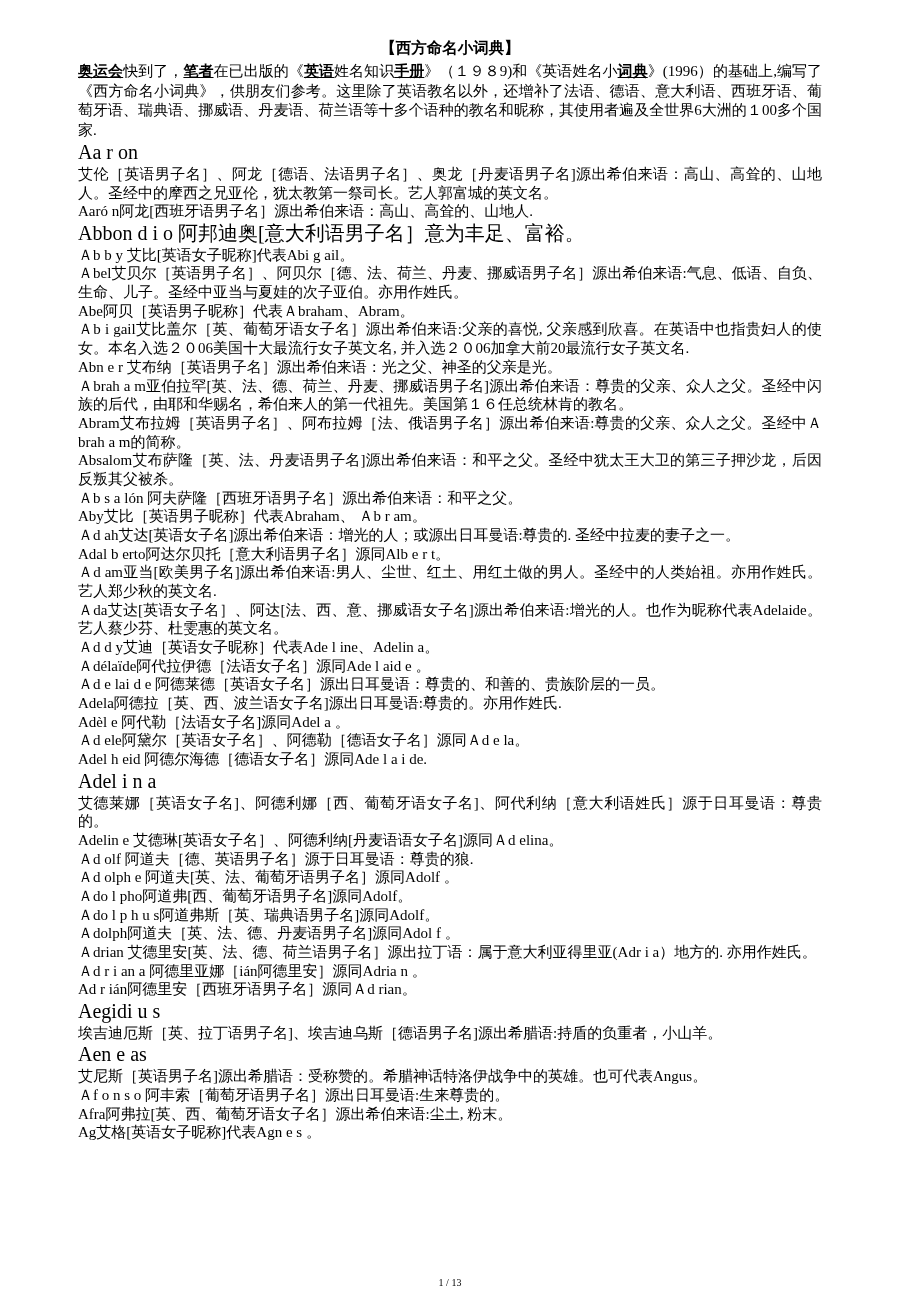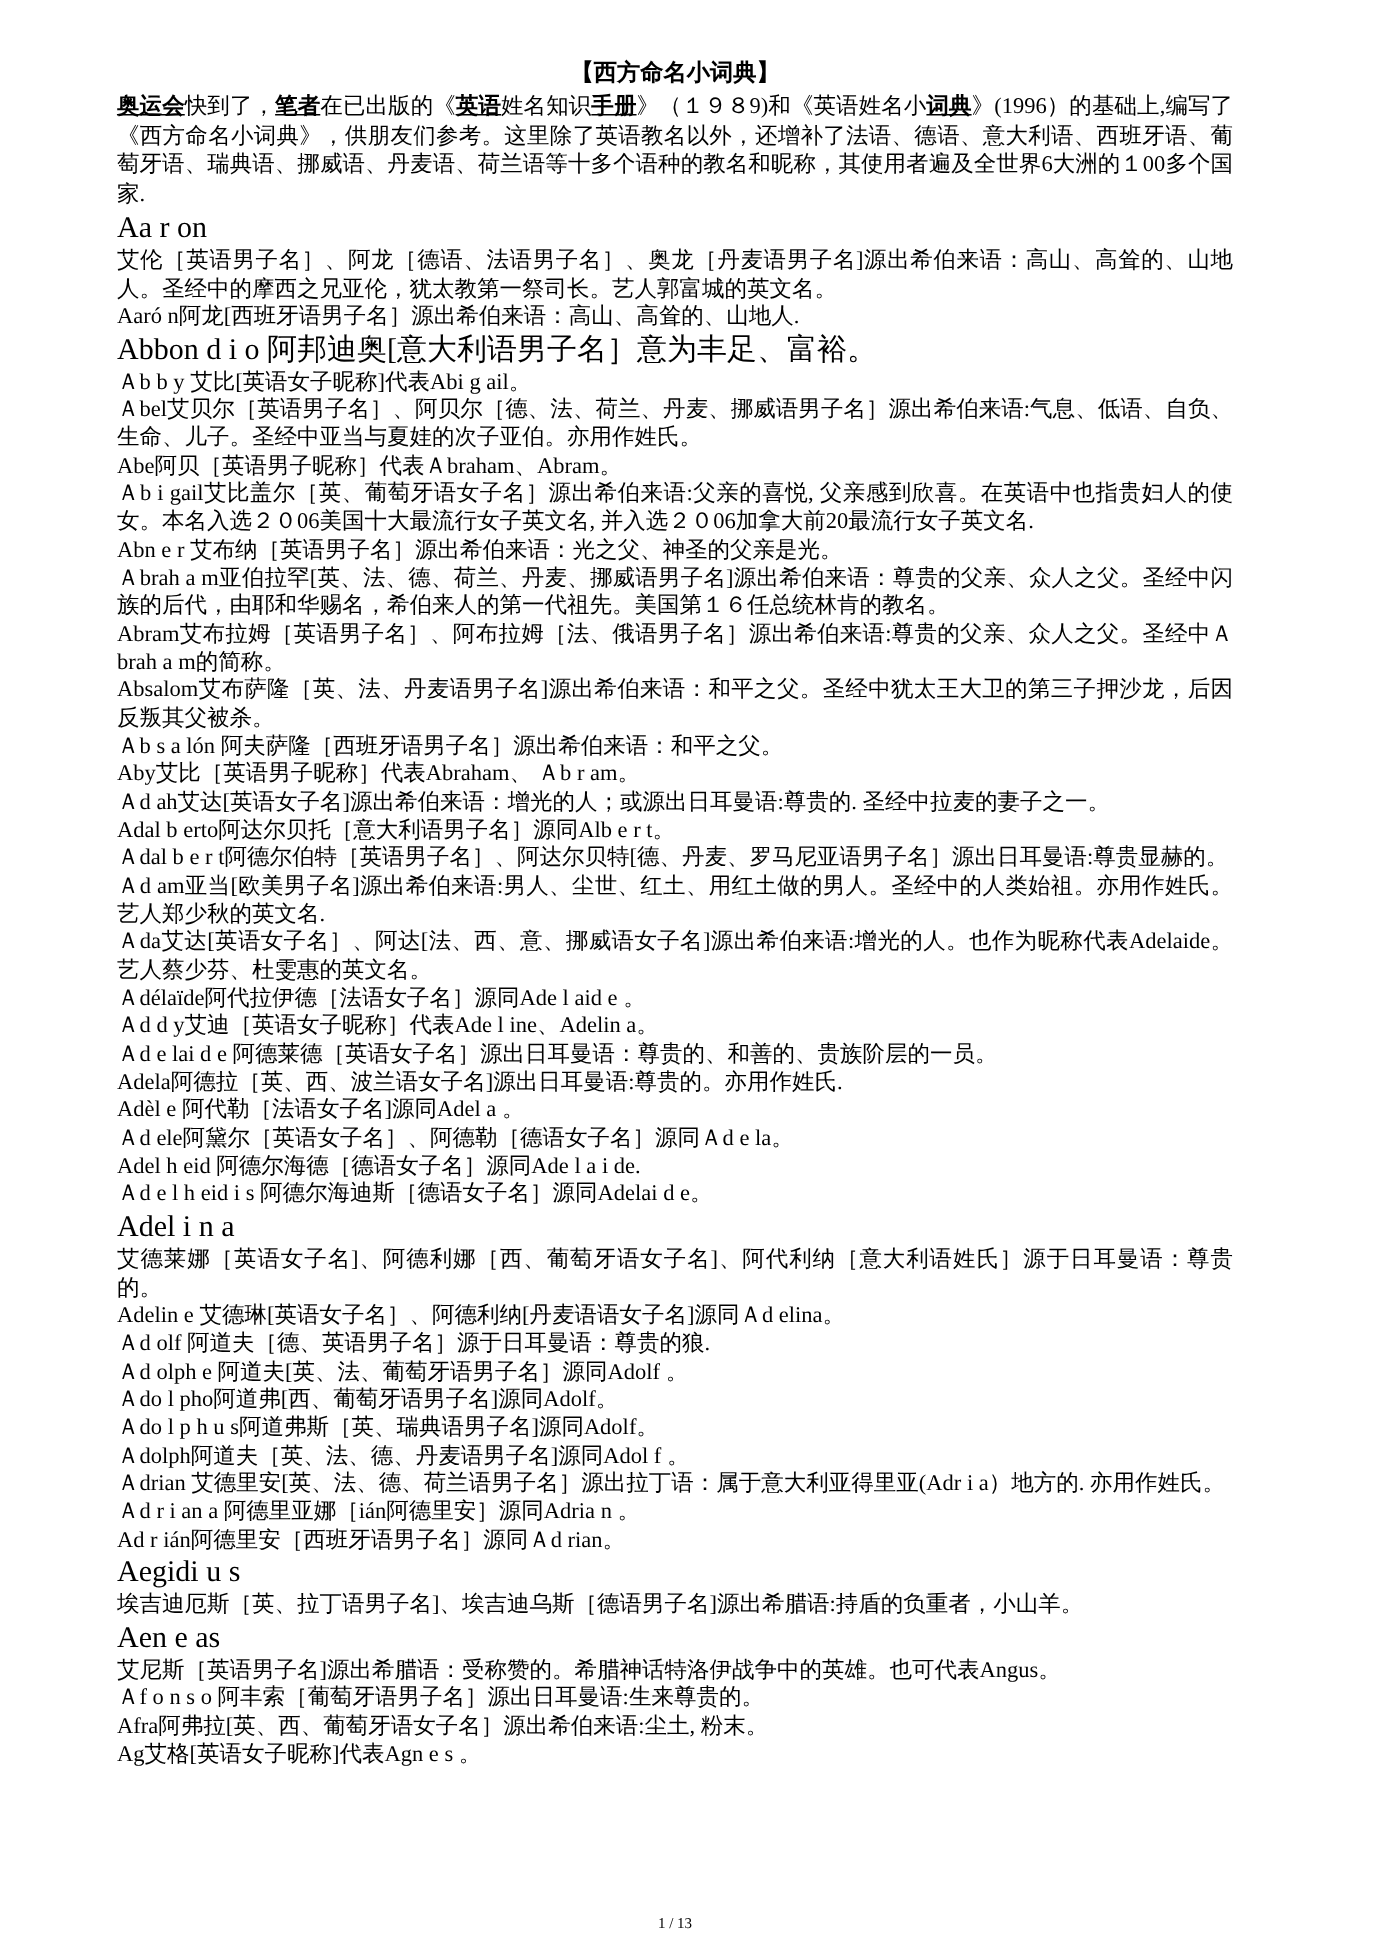--- a/index.html
+++ b/index.html
@@ -78,31 +78,29 @@
       <p class="entry">Abe阿贝［英语男子昵称］代表Ａbraham、Abram。</p>
       <p class="entry">Ａb i gail艾比盖尔［英、葡萄牙语女子名］源出希伯来语:父亲的喜悦, 父亲感到欣喜。在英语中也指贵妇人的使女。本名入选２０06美国十大最流行女子英文名, 并入选２０06加拿大前20最流行女子英文名.</p>
       <p class="entry">Abn e r 艾布纳［英语男子名］源出希伯来语：光之父、神圣的父亲是光。</p>
       <p class="entry">Ａbrah a m亚伯拉罕[英、法、德、荷兰、丹麦、挪威语男子名]源出希伯来语：尊贵的父亲、众人之父。圣经中闪族的后代，由耶和华赐名，希伯来人的第一代祖先。美国第１６任总统林肯的教名。</p>
       <p class="entry">Abram艾布拉姆［英语男子名］、阿布拉姆［法、俄语男子名］源出希伯来语:尊贵的父亲、众人之父。圣经中Ａbrah a m的简称。</p>
       <p class="entry">Absalom艾布萨隆［英、法、丹麦语男子名]源出希伯来语：和平之父。圣经中犹太王大卫的第三子押沙龙，后因反叛其父被杀。</p>
       <p class="entry">Ａb s a lón 阿夫萨隆［西班牙语男子名］源出希伯来语：和平之父。</p>
       <p class="entry">Aby艾比［英语男子昵称］代表Abraham、 Ａb r am。</p>
       <p class="entry">Ａd ah艾达[英语女子名]源出希伯来语：增光的人；或源出日耳曼语:尊贵的. 圣经中拉麦的妻子之一。</p>
       <p class="entry">Adal b erto阿达尔贝托［意大利语男子名］源同Alb e r t。</p>
-      <p class="entry">Ａdal b e r t阿德尔伯特［英语男子名］、阿达尔贝特[德、丹麦、罗马尼亚语男子名］源出日耳曼语:尊贵显赫的。</p>
       <p class="entry">Ａd am亚当[欧美男子名]源出希伯来语:男人、尘世、红土、用红土做的男人。圣经中的人类始祖。亦用作姓氏。艺人郑少秋的英文名.</p>
       <p class="entry">Ａda艾达[英语女子名］、阿达[法、西、意、挪威语女子名]源出希伯来语:增光的人。也作为昵称代表Adelaide。艺人蔡少芬、杜雯惠的英文名。</p>
+      <p class="entry">Ａd d y艾迪［英语女子昵称］代表Ade l ine、Adelin a。</p>
       <p class="entry">Ａdélaïde阿代拉伊德［法语女子名］源同Ade l aid e 。</p>
-      <p class="entry">Ａd d y艾迪［英语女子昵称］代表Ade l ine、Adelin a。</p>
       <p class="entry">Ａd e lai d e 阿德莱德［英语女子名］源出日耳曼语：尊贵的、和善的、贵族阶层的一员。</p>
       <p class="entry">Adela阿德拉［英、西、波兰语女子名]源出日耳曼语:尊贵的。亦用作姓氏.</p>
       <p class="entry">Adèl e 阿代勒［法语女子名]源同Adel a 。</p>
       <p class="entry">Ａd ele阿黛尔［英语女子名］、阿德勒［德语女子名］源同Ａd e la。</p>
       <p class="entry">Adel h eid    阿德尔海德［德语女子名］源同Ade l a i de.</p>
-      <p class="entry">Ａd e l h eid i s 阿德尔海迪斯［德语女子名］源同Adelai d e。</p>
       <p class="headword">Adel i n a</p>
       <p class="entry">艾德莱娜［英语女子名]、阿德利娜［西、葡萄牙语女子名]、阿代利纳［意大利语姓氏］源于日耳曼语：尊贵的。</p>
       <p class="entry">Adelin e   艾德琳[英语女子名］、阿德利纳[丹麦语语女子名]源同Ａd elina。</p>
       <p class="entry">Ａd olf   阿道夫［德、英语男子名］源于日耳曼语：尊贵的狼.</p>
       <p class="entry">Ａd olph e 阿道夫[英、法、葡萄牙语男子名］源同Adolf  。</p>
       <p class="entry">Ａdo l pho阿道弗[西、葡萄牙语男子名]源同Adolf。</p>
       <p class="entry">Ａdo l p h u s阿道弗斯［英、瑞典语男子名]源同Adolf。</p>
       <p class="entry">Ａdolph阿道夫［英、法、德、丹麦语男子名]源同Adol f   。</p>
       <p class="entry">Ａdrian 艾德里安[英、法、德、荷兰语男子名］源出拉丁语：属于意大利亚得里亚(Adr i a）地方的. 亦用作姓氏。</p>
       <p class="entry">Ａd r i an a    阿德里亚娜［ián阿德里安］源同Adria n 。</p>

